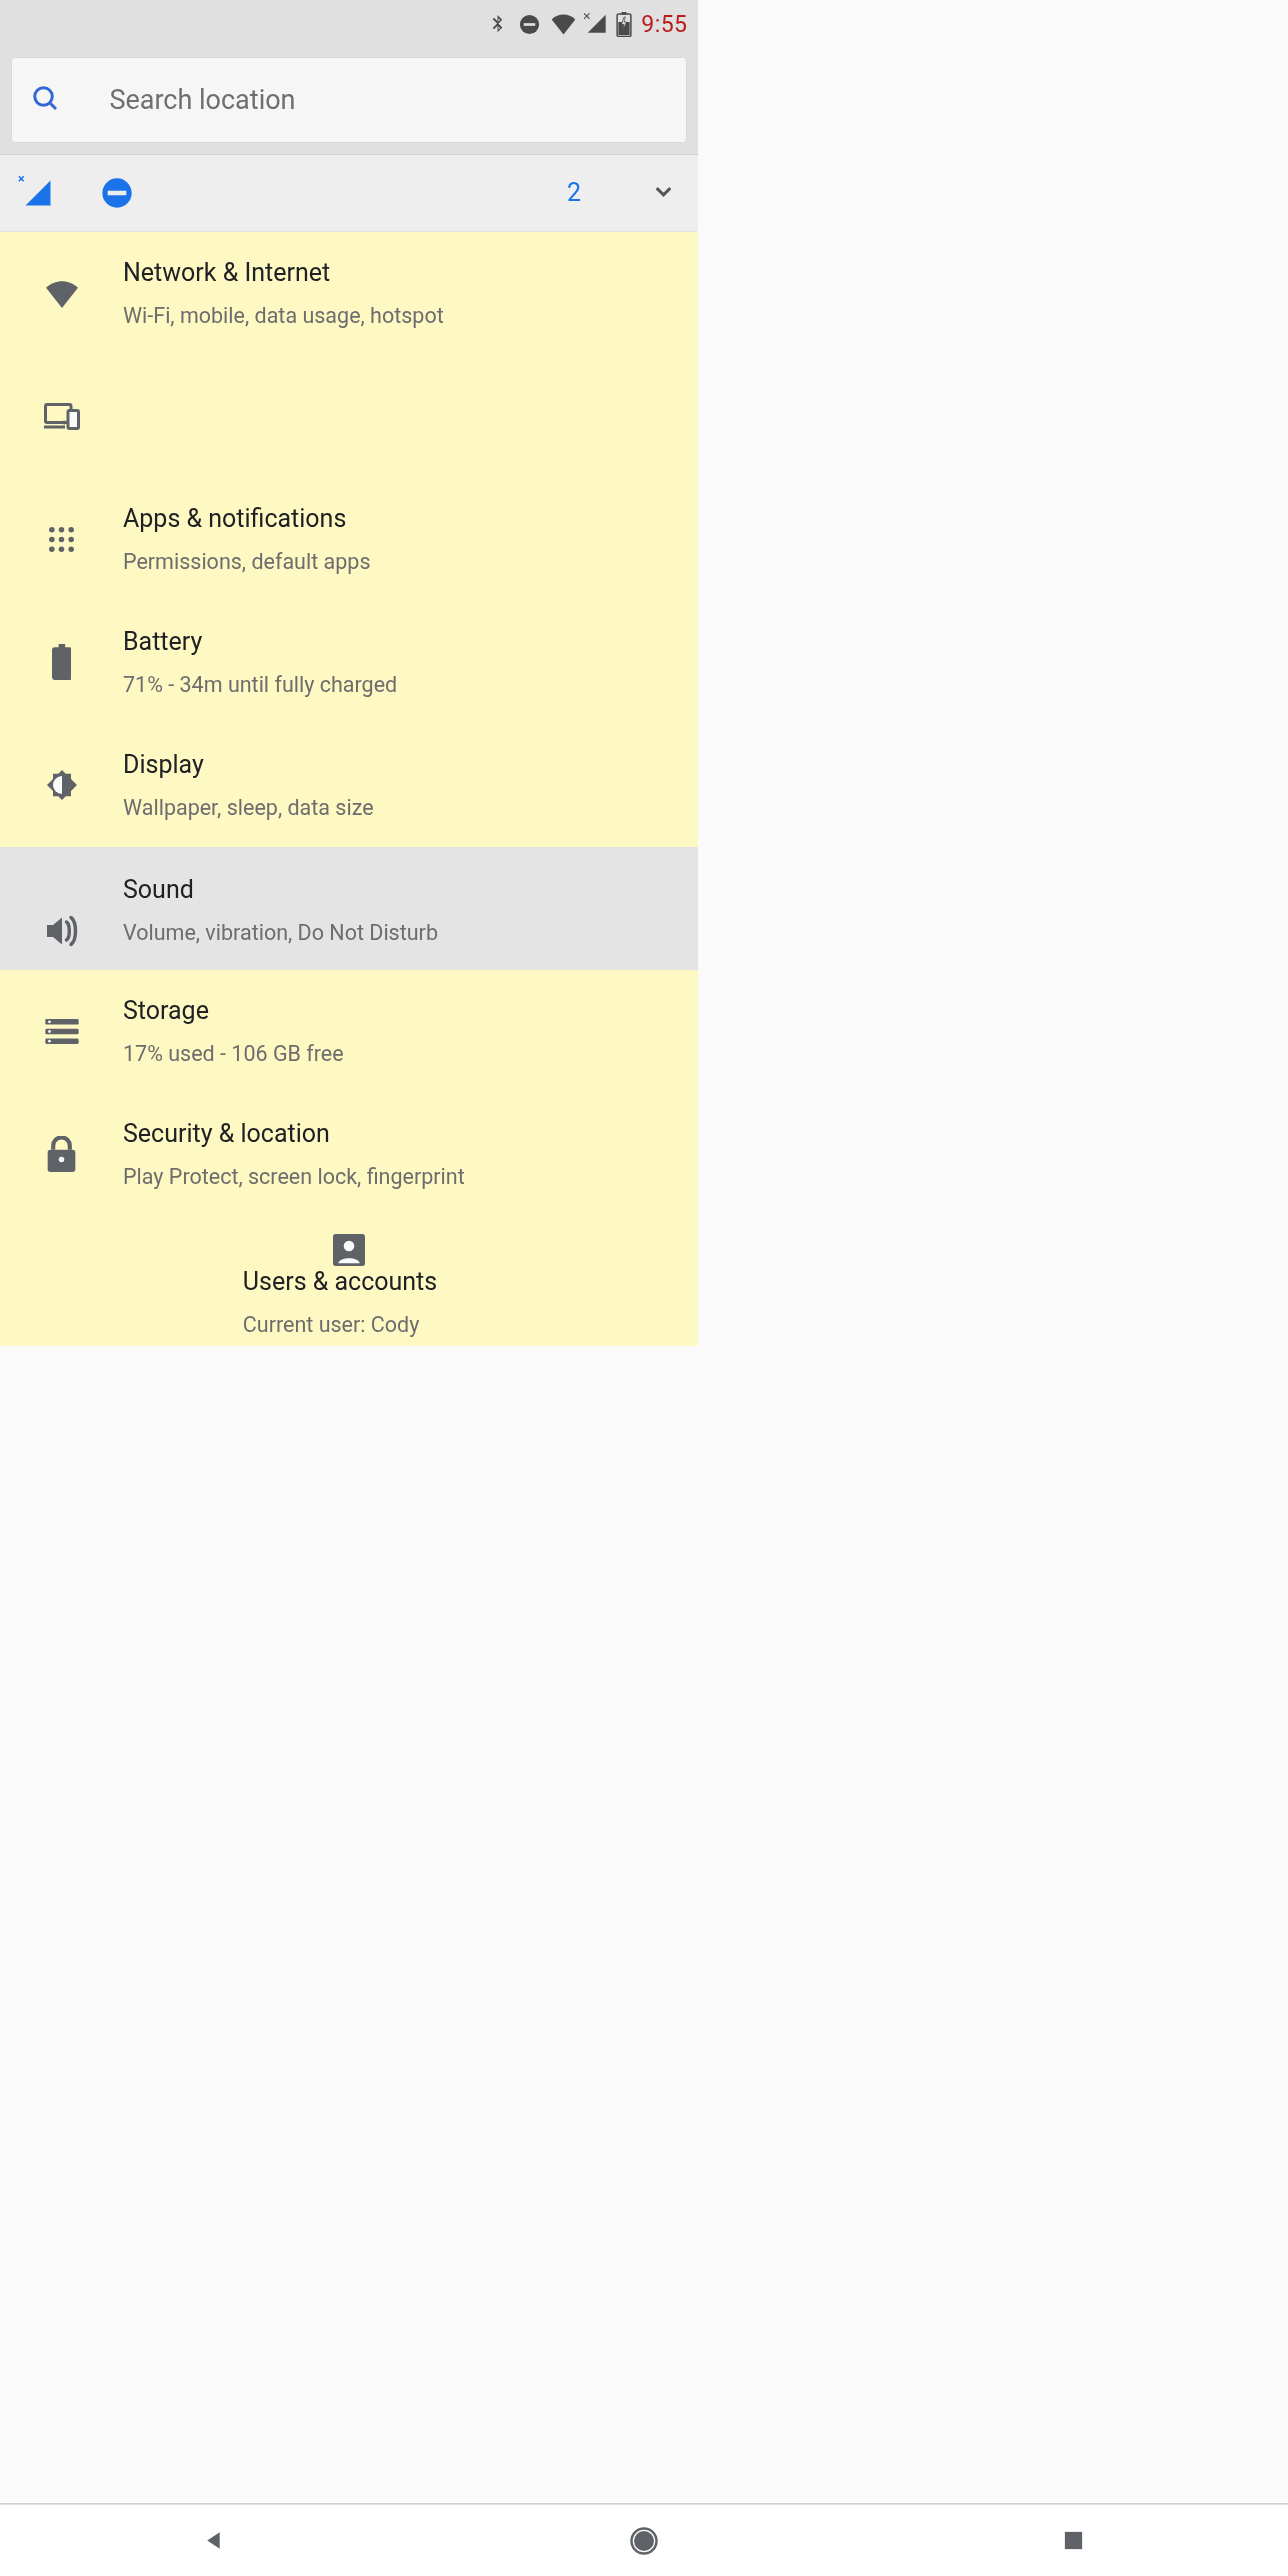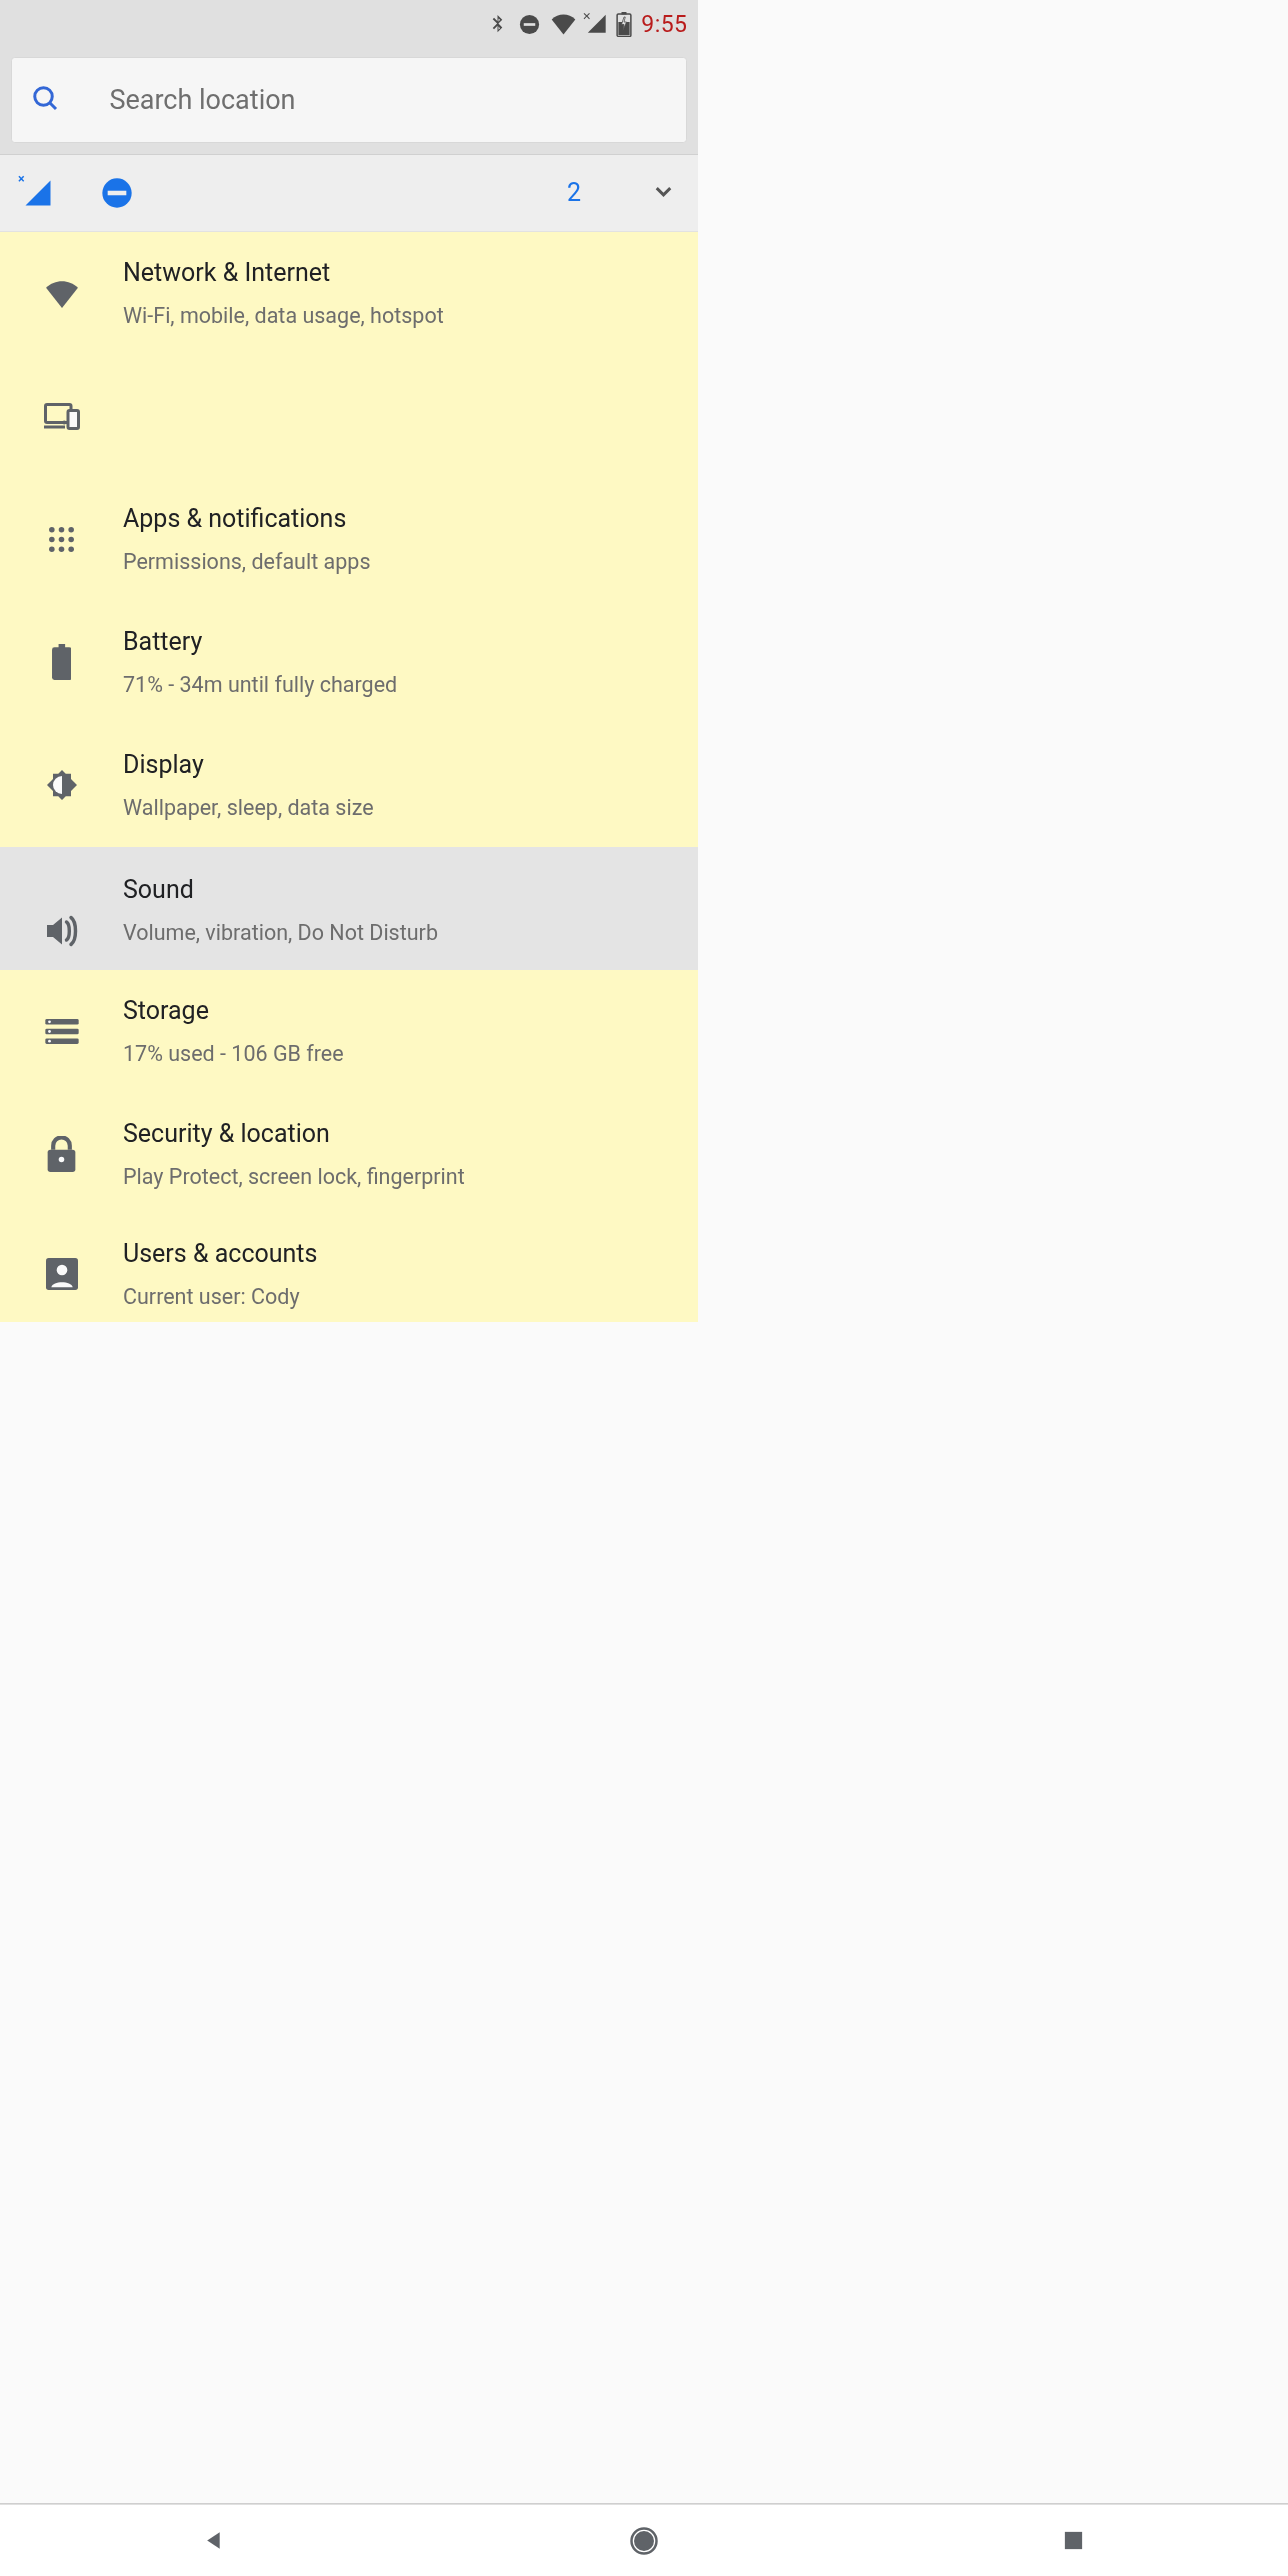--- a/index.html
+++ b/index.html
@@ -79,21 +79,21 @@
     color: #202124;
     font-weight: 400;
     line-height: 1.25;
   }
   .settings-item .subtitle {
     font-size: 21.5px;
     color: #6d6d6d;
     margin-top: 14px;
     line-height: 1.3;
   }
-  .settings-item.compact { min-height: 106px; padding-top:18px; padding-bottom:7.2px; }
+  .settings-item.compact { min-height: 106px; padding-top:18px; padding-bottom:7.2px;flex-direction:column; }
 
   
   .nav-bar {
     position: absolute;
     left:0; right:0; bottom:0;
     height: 72px;
     background:#ffffff;
     border-top:0.9px solid #e0e0e0;
     display:flex;
     align-items:center;

